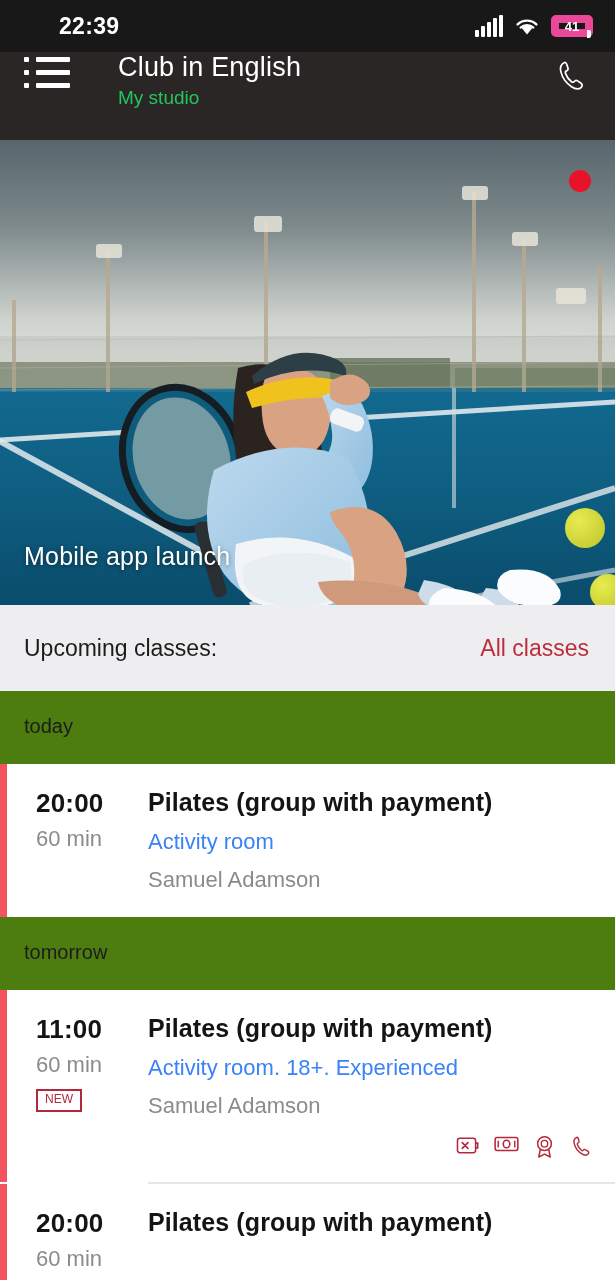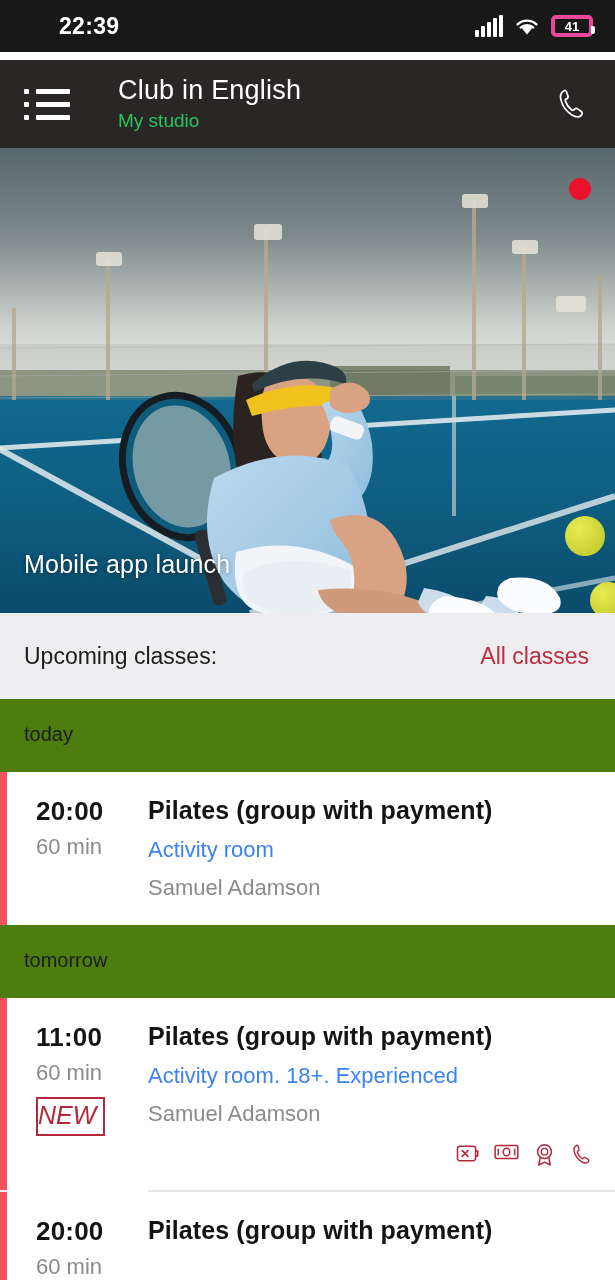--- a/index.html
+++ b/index.html
@@ -20,33 +20,33 @@
   .status-time { font-size:23px; font-weight:bold; letter-spacing:.3px;margin-left:15px; }
   .status-icons { display:flex; align-items:flex-end; gap:11px; }
   .sig { display:flex; align-items:flex-end; gap:2px; height:22px; }
   .sig i { display:block; width:4px; background:#fff; border-radius:1px; }
   .sig i:nth-child(1){height:7px;} .sig i:nth-child(2){height:11px;}
   .sig i:nth-child(3){height:15px;} .sig i:nth-child(4){height:19px;}
   .sig i:nth-child(5){height:22px;}
   .wifi { position:relative; width:26px; height:22px; }
   .wifi svg { display:block; }
   .batt {
-    position:relative; width:42px; height:22px; border:4px solid #ec4899;
+    position:relative; width:42px; height:22px; border:8px solid #ec4899;
     border-radius:5px; display:flex; align-items:center; justify-content:center;
   }
   .batt::after{
     content:""; position:absolute; right:-6px; top:7px; width:4px; height:8px;
     background:#fff; border-radius:0 2px 2px 0;
   }
   .batt-lvl{ font-size:13px; font-weight:bold; color:#fff; line-height:1; }
 
   
   .appbar {
     height:88px; background:#2a2626;
-    display:flex; align-items:center; padding:0 22px 0 24px;margin-top:8px;
+    display:flex; padding:0 22px 0 24px;
   }
   .menu-icon { width:48px; height:40px; display:flex; flex-direction:column;
                 justify-content:center; gap:8px; flex:0 0 auto; }
   .menu-row { display:flex; align-items:center; gap:7px; }
   .menu-row .dot { width:5px; height:5px; background:#fff; border-radius:1px; }
   .menu-row .bar { width:34px; height:5px; background:#fff; border-radius:1px; }
   .titles { flex:1; margin-left:46px; }
   .app-title { color:#fff; font-size:27px; line-height:1.15; letter-spacing:.2px; }
   .app-sub { color:#22c55e; font-size:19px; line-height:1.35; margin-top:2px; }
   .call-icon { width:44px; height:48px; display:flex; align-items:center; justify-content:center; }
@@ -82,21 +82,21 @@
     padding:22px 22px 24px 0;
   }
   .accent { position:absolute; left:0; top:0; bottom:0; width:7px; background:#f4525f; }
   .card-time {
     width:148px; flex:0 0 148px; padding-left:36px; padding-top:2px;
   }
   .time { font-size:26px; font-weight:bold; color:#141414; letter-spacing:.2px; }
   .dur { font-size:22px; color:#8b8b8b; margin-top:7px; }
   .new-badge {
     display:inline-block; margin-top:11px; border:2px solid #b4283c;
-    color:#b4283c; font-size:25px; padding:1px 7px 3px 0; line-height:1.25;font-style:italic;
+    color:#b4283c; font-size:12px; padding:1px 7px 3px 7px; line-height:1.25;
   }
   .card-body { flex:1; padding-top:2px; }
   .card-title { font-size:25px; font-weight:bold; color:#141414; letter-spacing:.1px; }
   .card-room { font-size:22px; color:#3b82f6; margin-top:12px; }
   .card-person { font-size:22px; color:#8b8b8b; margin-top:12px; }
   .card-icons { display:flex; justify-content:flex-end; gap:15px; margin-top:16px; }
   .card-icons svg { display:block; }
   .divider { height:2px; background:#e6e6e6; margin-left:148px; }
 </style>
 </head>

